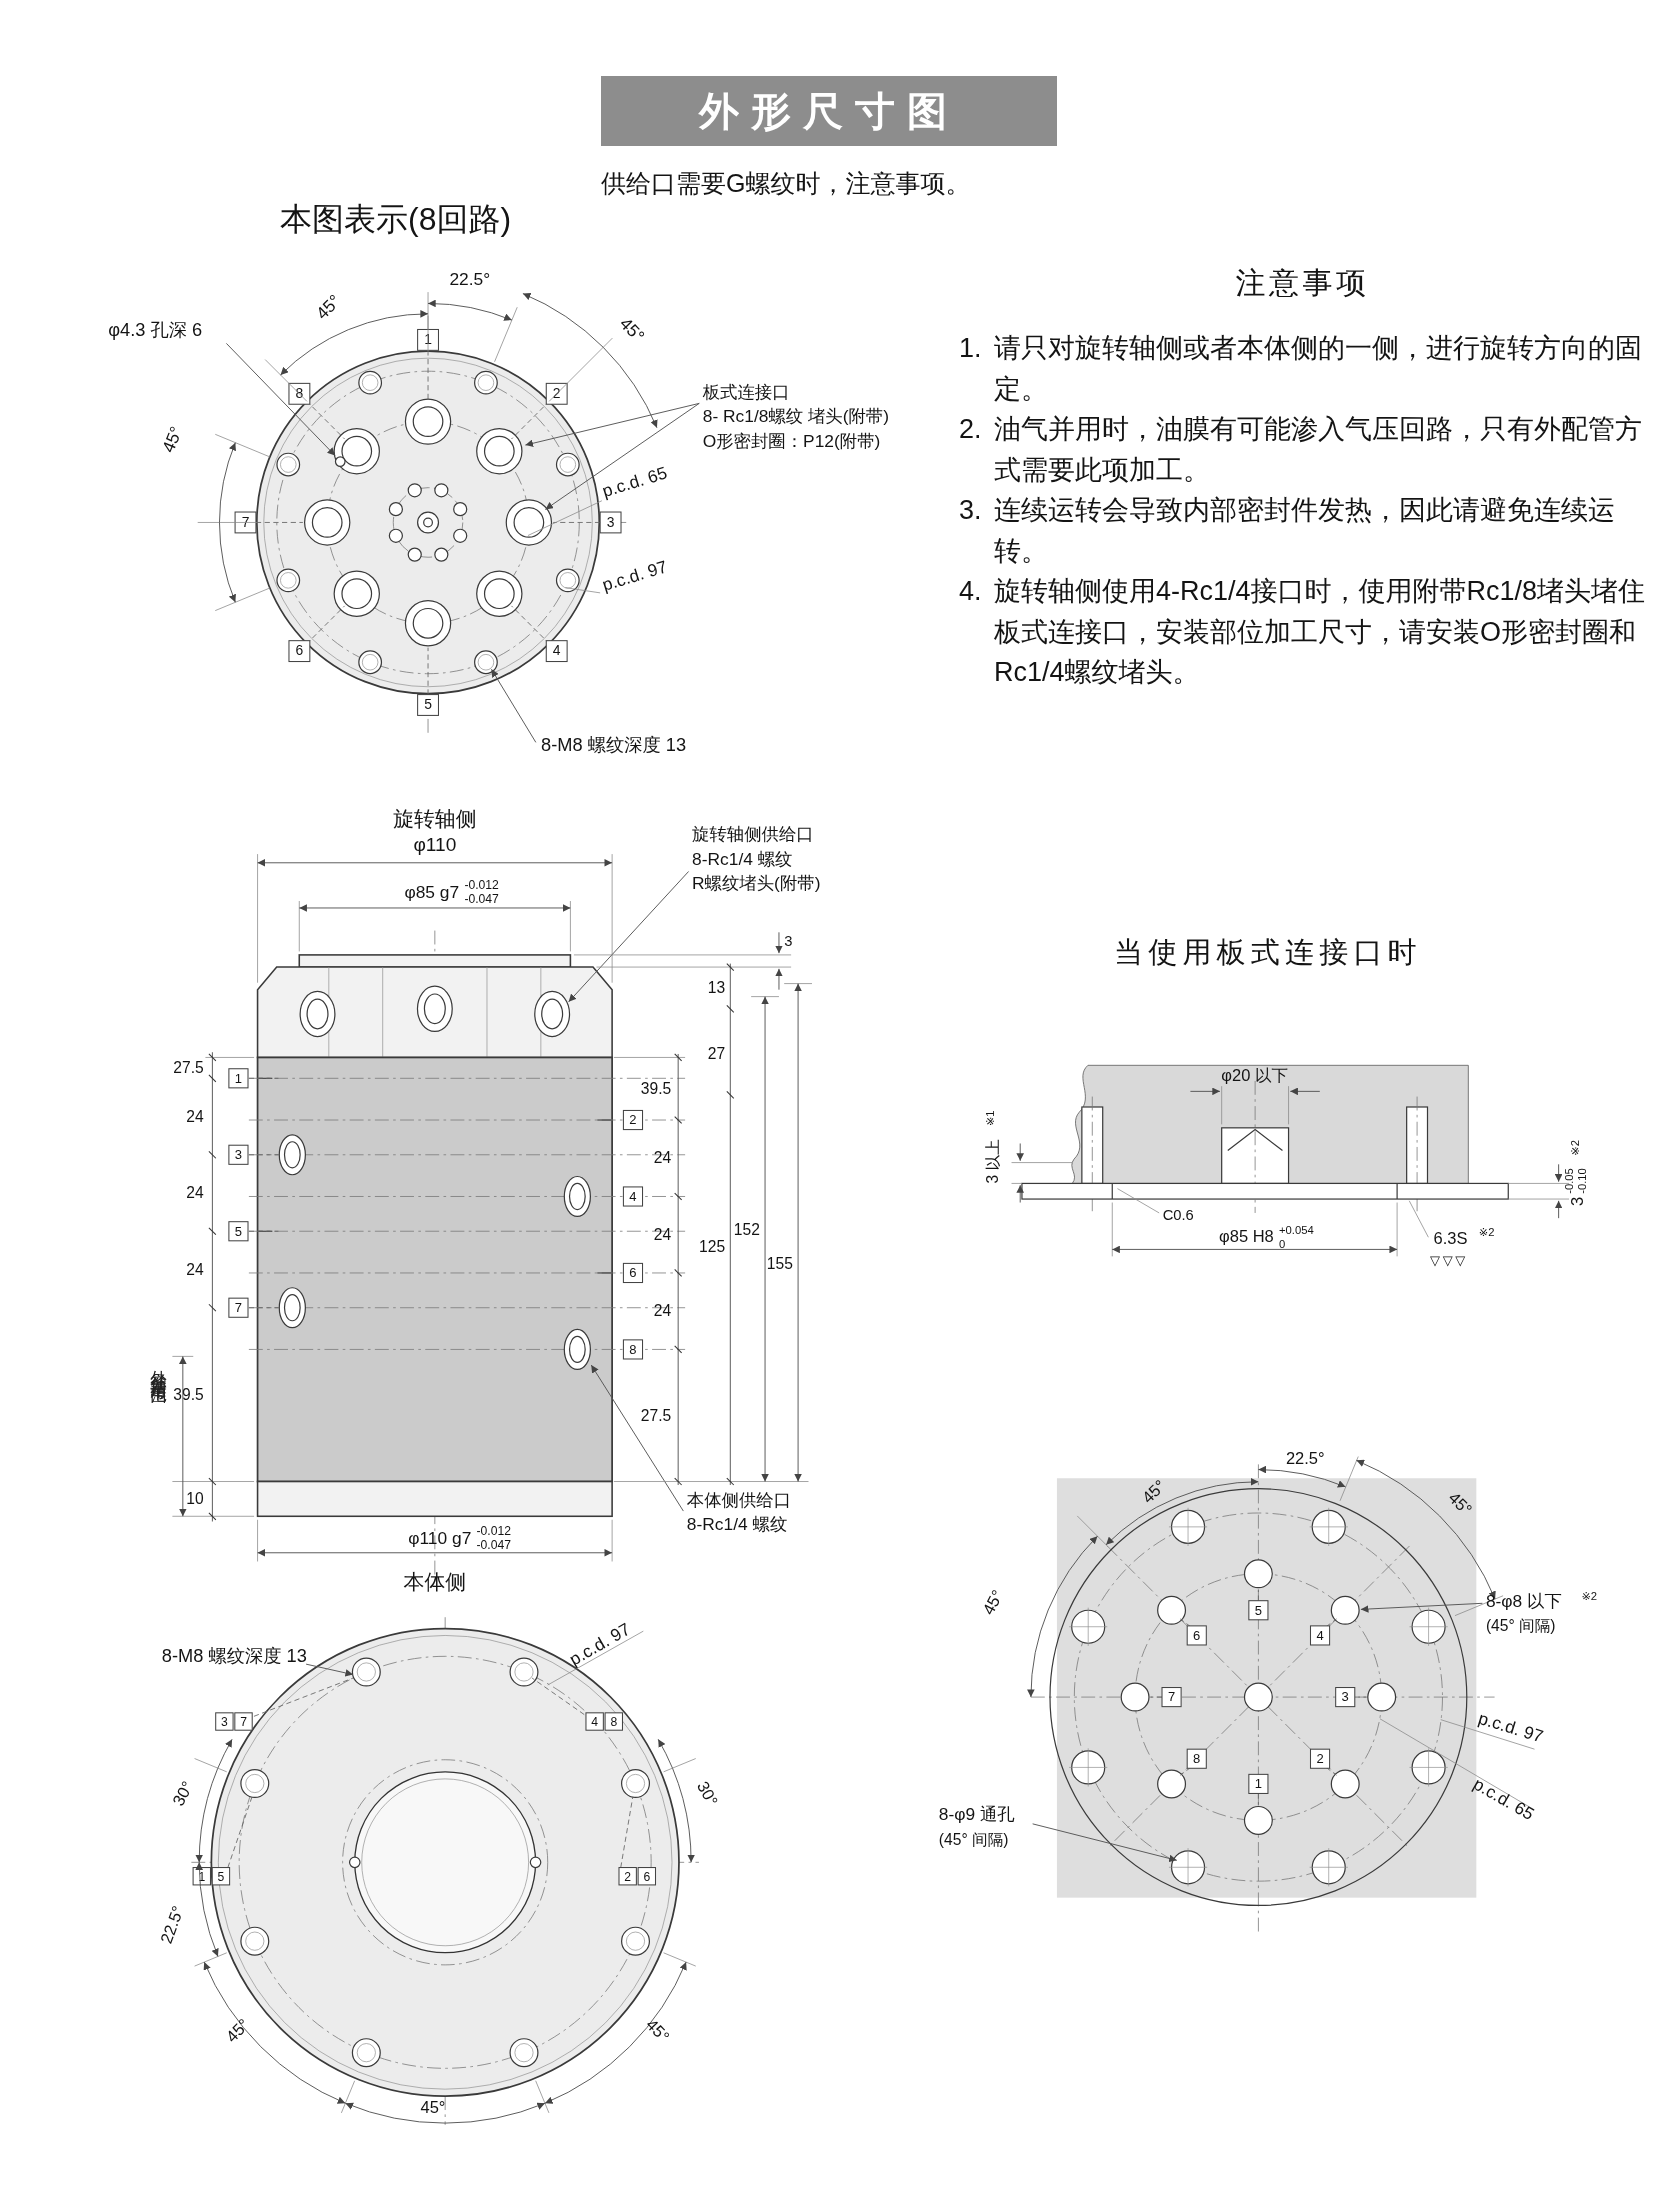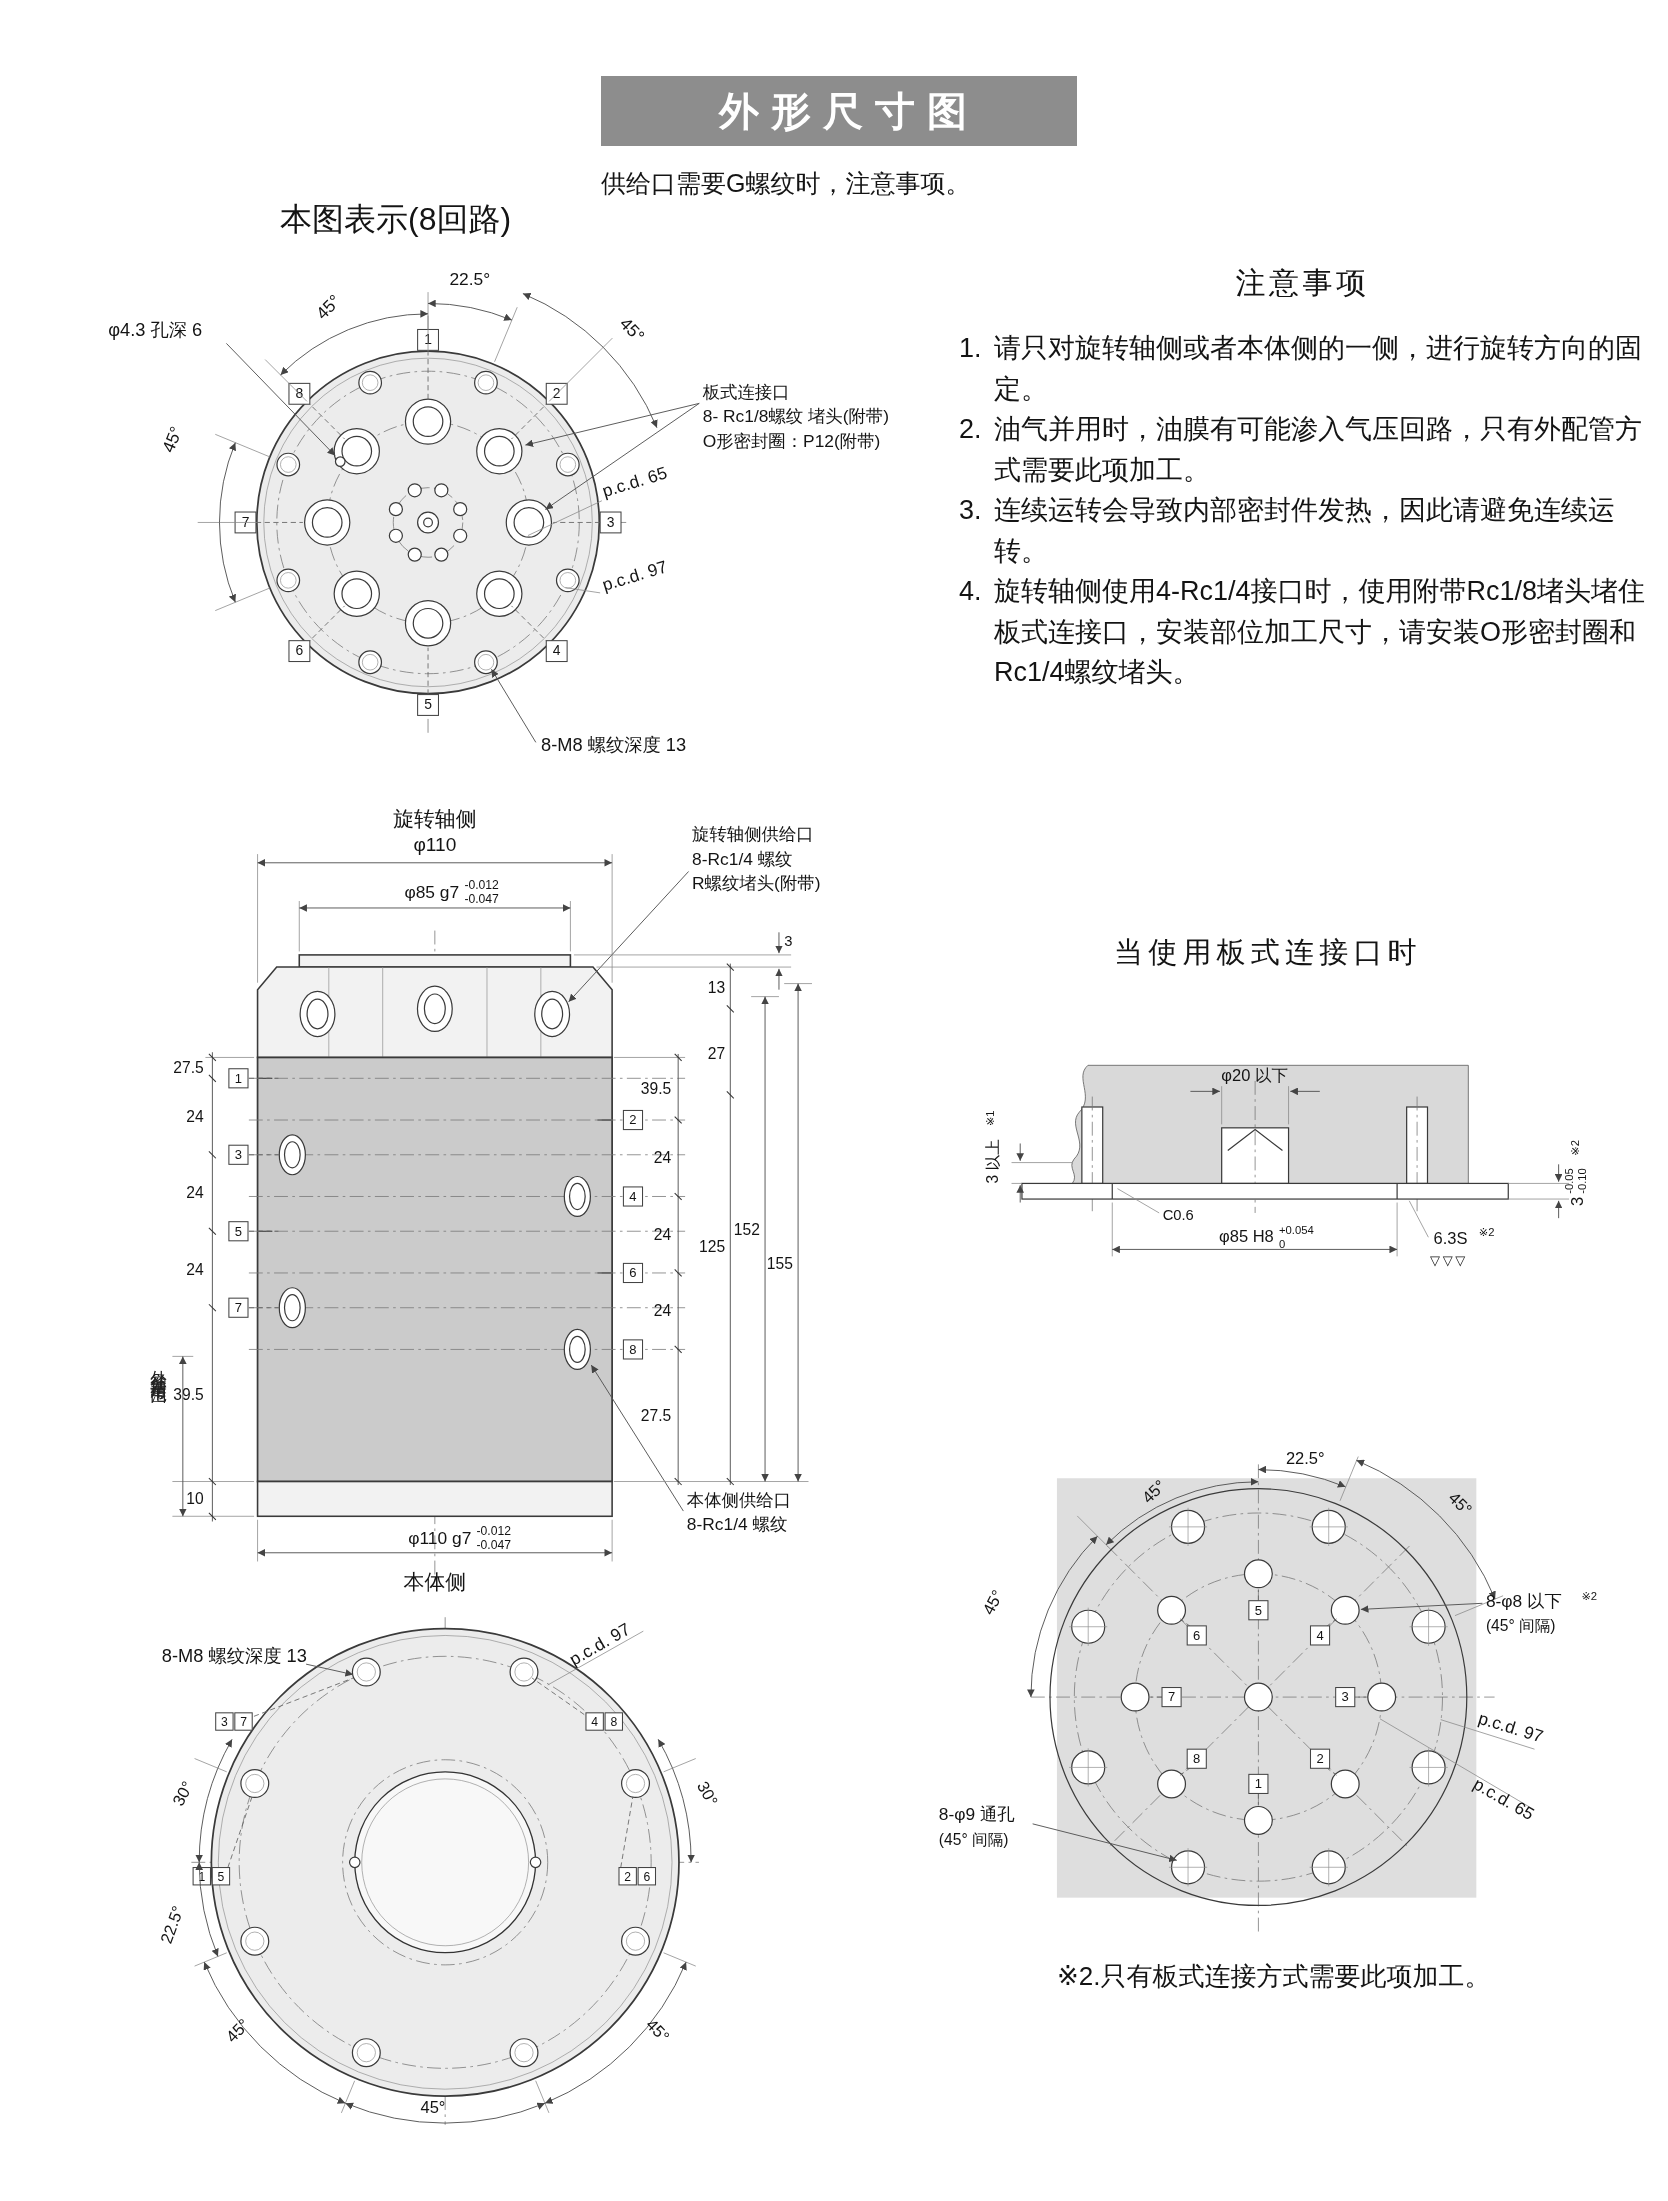--- a/index.html
+++ b/index.html
@@ -1,21 +1,21 @@
 <!DOCTYPE html>
 <html style="font-size:14px"><head>
 <meta charset="utf-8">
 <style>
   html,body { margin:0; padding:0; background:#fff; }
   .page { position:relative; width:1669px; height:2201px; background:#ffffff;
           font-family:"Liberation Sans","DejaVu Sans",sans-serif; color:#141414; overflow:hidden; }
 
   .header-band { position:absolute; left:601px; top:76px; width:456px; height:70px;
                  background:#8d8d8d; color:#fff; display:flex; align-items:center; justify-content:center;
-                 font-size:40px; letter-spacing:12px; font-weight:bold;padding-left:20px; }
+                 font-size:40px; letter-spacing:12px; font-weight:bold; }
   .g-note { position:absolute; left:601px; top:167px; font-size:25px; }
   .figure-label { position:absolute; left:280px; top:198px; font-size:32px; }
 
   .precautions { position:absolute; left:959px; top:257px; width:687px;margin-top:6px; }
   .prec-title { text-align:center; font-size:30px; letter-spacing:3.5px; margin-bottom:24px; }
   .prec-item { display:flex; font-size:27px; line-height:1.5; }
   .prec-num { flex:0 0 35px; }
   .prec-text { flex:1; }
 
   .section-title { position:absolute; left:1114px; top:933px; font-size:29px; letter-spacing:5.2px; }
@@ -736,17 +736,16 @@
       <text class="t21" x="86" y="58">8-M8 螺纹深度 13</text>
       <line class="dim" x1="252" y1="60" x2="306" y2="72" marker-end="url(#ar5)"></line>
       <line class="ext" x1="530" y1="84" x2="640" y2="22"></line>
       <g transform="translate(560,62) rotate(-30)">
           <text class="t20" x="0" y="0">p.c.d. 97</text>
         </g>
     </g>
   </svg>
 
   <div class="footnotes">
-    <div>※2.只有板式连接方式需要此项加工。</div>
   </div>
 
 </div>
 
 
 </body></html>

